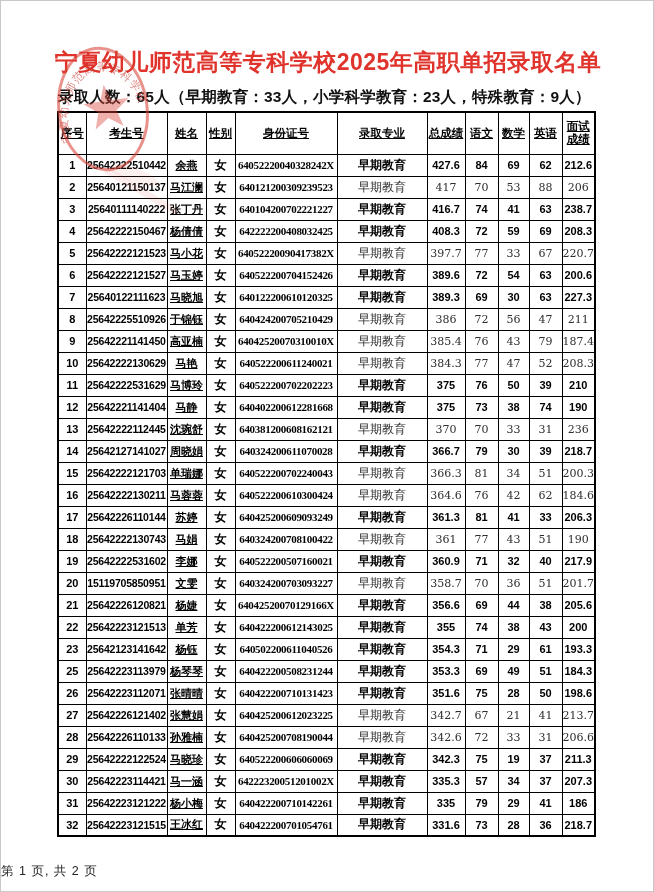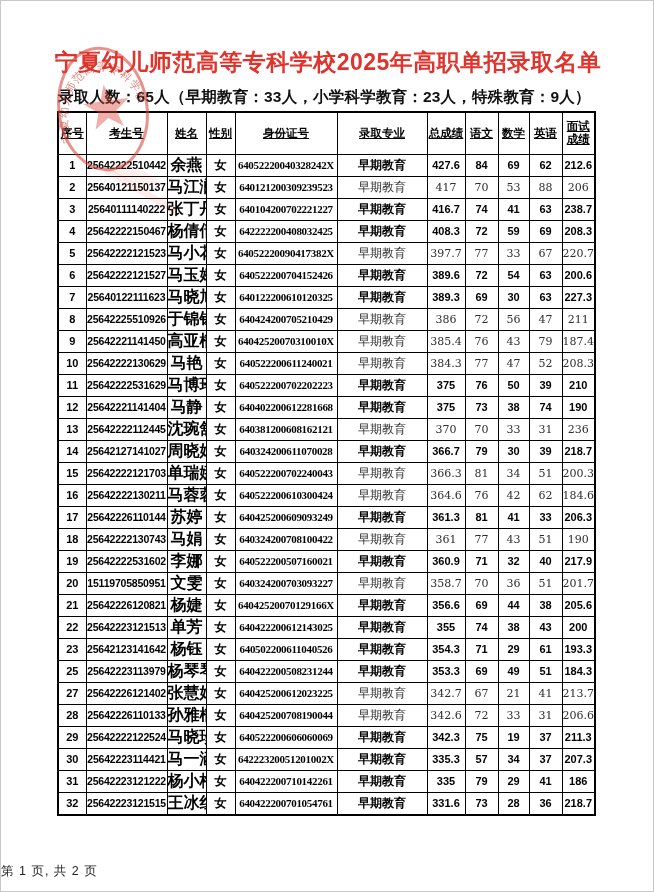--- a/index.html
+++ b/index.html
@@ -27,21 +27,21 @@
     padding:0; overflow:hidden; white-space:nowrap;
   }
   table.roster thead tr{height:42px;text-decoration:underline;}
   table.roster tbody tr{height:22px;}
   table.roster th{
     font-size:11.5px; font-weight:bold; line-height:1.15;
     white-space:normal; word-break:break-all;
   }
   table.roster td{font-size:11px; font-weight:bold;}
   table.roster td:nth-child(2){font-size:10.5px; letter-spacing:-0.2px;}
-  table.roster td:nth-child(3){font-size:16px;}
+  table.roster td:nth-child(3){font-size:11px;text-decoration:underline;}
   table.roster td:nth-child(4){font-size:12px;}
   table.roster td:nth-child(5){font-size:11px; letter-spacing:-0.3px;font-family:Liberation Serif, serif;}
   table.roster td:nth-child(6){font-size:12px;}
   
   table.roster tr.light td:nth-child(n+6){
     font-family:"DejaVu Serif","Liberation Serif",serif;
     font-weight:normal; color:#2e2e2e;
   }
   .col-no{width:28px}.col-cand{width:81px}.col-name{width:39px}
   .col-gender{width:29px}.col-id{width:102px}.col-major{width:90px}
@@ -400,20 +400,33 @@
           <td>杨琴琴</td>
           <td>女</td>
           <td>640422200508231244</td>
           <td>早期教育</td>
           <td>353.3</td>
           <td>69</td>
           <td>49</td>
           <td>51</td>
           <td>184.3</td>
         </tr>
+        <tr>
+          <td>26</td>
+          <td>25642223112071</td>
+          <td>张晴晴</td>
+          <td>女</td>
+          <td>640422200710131423</td>
+          <td>早期教育</td>
+          <td>351.6</td>
+          <td>75</td>
+          <td>28</td>
+          <td>50</td>
+          <td>198.6</td>
+        </tr>
         <tr class="light">
           <td>27</td>
           <td>25642226121402</td>
           <td>张慧娟</td>
           <td>女</td>
           <td>640425200612023225</td>
           <td>早期教育</td>
           <td>342.7</td>
           <td>67</td>
           <td>21</td>

